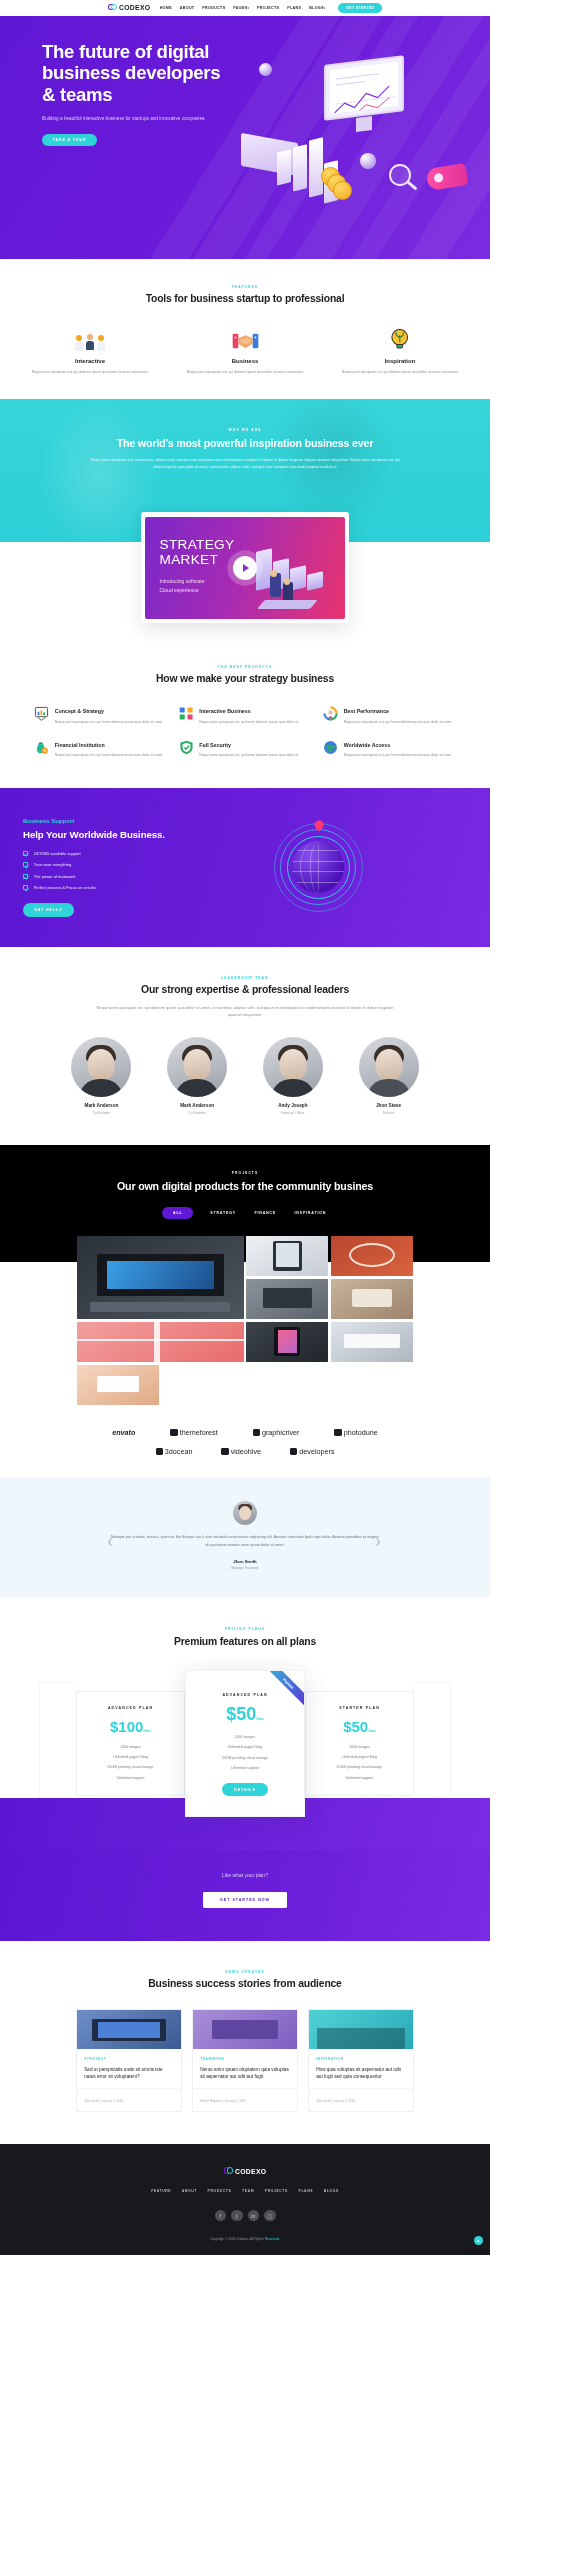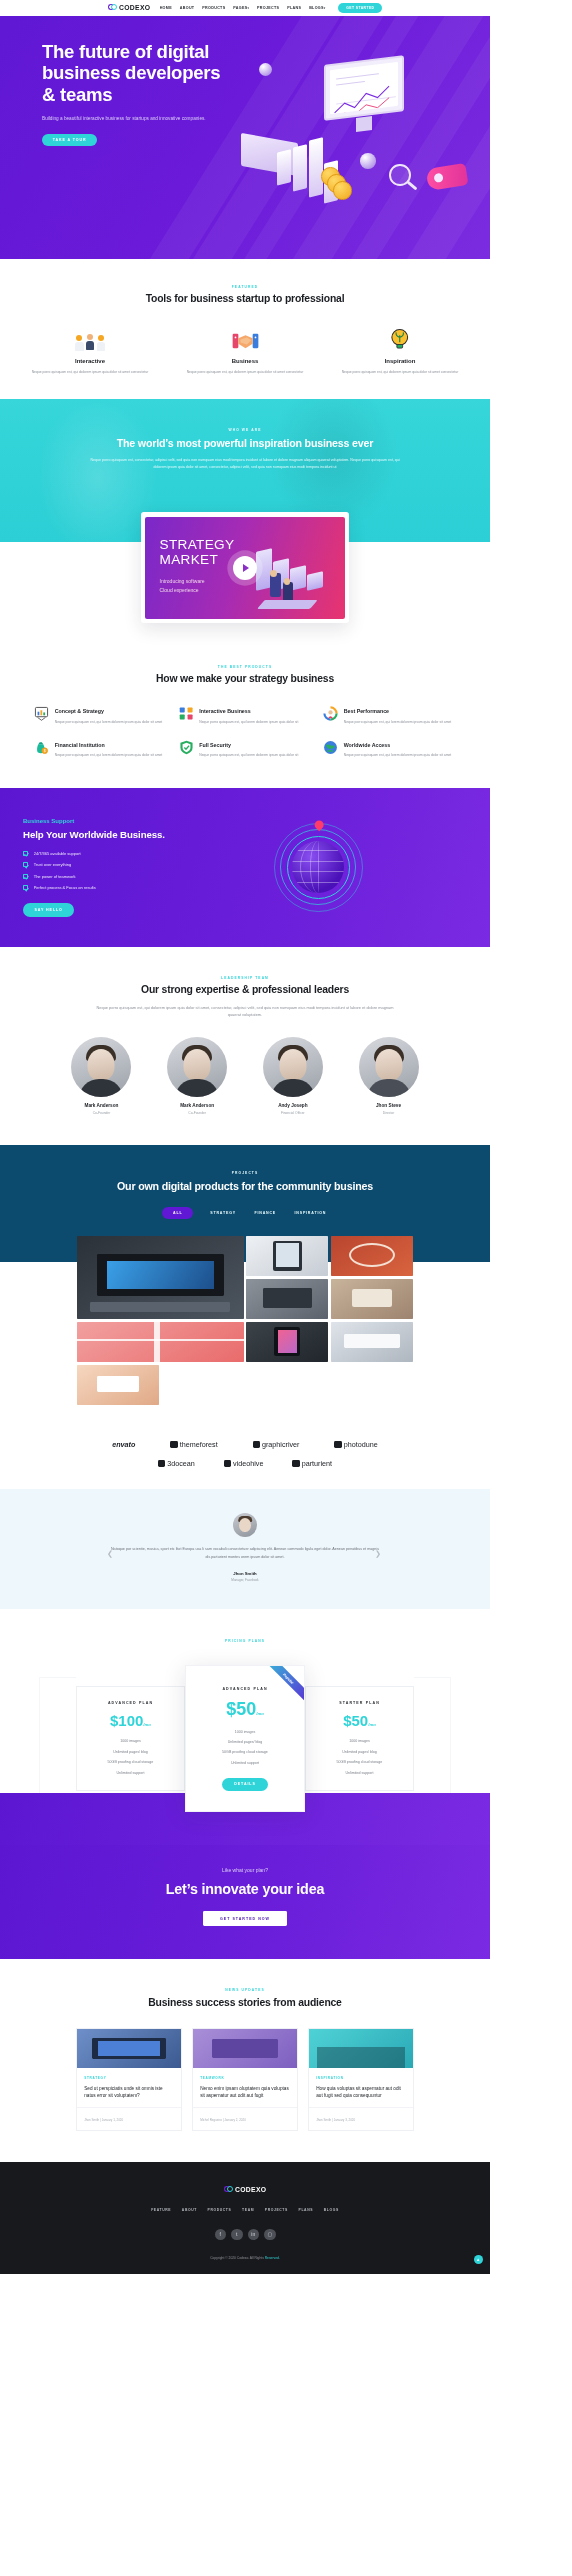--- a/index.html
+++ b/index.html
@@ -268,39 +268,39 @@
     background:#3a3027;
   }
   .tm-av .torso {
     position:absolute; left:50%; bottom:-5.7px; transform:translateX(-50%);
     width:44px; height:24px; border-radius:20px 20px 0 0; background:#2f333a;
   }
   .tm h4 { font-size:4.7px; font-weight:bold; margin-top:6.4px; color:#1a1d22; }
   .tm p { font-size:3.3px; color:#9aa0a8; margin-top:2.9px; }
 
   
-  .projects { background:#0c4a6e; padding:26px 0 43px; }
+  .projects { background:#000000; padding:26px 0 43px; }
   .projects .sec-tag { color:#e8fdfe; }
   .projects .sec-title { color:#fff; font-size:10.7px; }
   .proj-tabs { display:flex; justify-content:center; gap:15.7px; margin-top:14.3px; align-items:center;}
   .proj-tab {
     font-size:3.6px; font-weight:bold; letter-spacing:0.8px; color:#eafdfe;
     background:none; border:none; padding:3.6px 1.4px;
   }
   .proj-tab.active { background:#6018d4; color:#fff; border-radius:14.3px; padding:3.9px 10.7px; }
   .gallery {
     width:336px; margin:-26px auto 0; position:relative; z-index:5;
     display:grid; grid-template-columns:repeat(4,1fr); gap:2.9px;
     grid-auto-rows:40px;
   }
   .gcell { overflow:hidden; border-radius:0.7px; position:relative; }
 
   
   .brands { background:#fff; padding:23px 0 21.5px; }
-  .brand-row { display:flex; justify-content:center; align-items:center; gap:35px; flex-wrap:wrap;margin-top:12px; }
+  .brand-row { display:flex; justify-content:center; align-items:center; gap:35px; flex-wrap:wrap; }
   .brand-row.r2 { margin-top:10px; gap:29px; }
   .blogo { display:flex; align-items:center; gap:2.1px; color:#1a1d22; font-size:7.2px; }
   .blogo .sq {
     width:7.2px; height:7.2px; background:#1a1d22; border-radius:1.4px;
     display:inline-block;
   }
 
   
   .testi { background:#eef7fb; padding:24px 0 27px; position:relative; }
   .testi-av {
@@ -807,39 +807,40 @@
     <div class="blogo">
           <span class="sq"></span>
           <span>3docean</span>
         </div>
     <div class="blogo">
           <span class="sq"></span>
           <span>videohive</span>
         </div>
     <div class="blogo">
           <span class="sq"></span>
-          <span>parturient</span>
+          <span>developers</span>
         </div>
   </div>
 </div>
 
 <div class="testi">
   <div class="testi-arrow l">❮</div>
   <div class="testi-arrow r">❯</div>
   <div class="testi-av">
         <div class="h"></div>
         <div class="f"></div>
       </div>
   <div class="testi-text">Natoque por scientie, musica, sport etc litot Europa usa li sam vocabuli consectetuer adipiscing elit. Aenean commodo ligula eget dolor. Aenean penatibus et magnis dis parturient montes orem ipsum dolor sit amet.</div>
   <div class="testi-name">Jhon Smith</div>
   <div class="testi-role">Manager, Facebook</div>
 </div>
 
 <div class="pricing">
   <div class="sec-tag">PRICING PLANS</div>
+  <div class="sec-title">Premium features on all plans</div>
   <div class="price-row">
     <div class="pcard ghost"></div>
     <div class="pcard side">
       <div class="p-name">ADVANCED PLAN</div>
       <div class="p-price"><span>$100</span><span class="mo">/mo</span></div>
       <div class="p-feats">
         <span>1000 images</span>
         <span>Unlimited pages/ blog</span>
         <span>50GB proofing cloud storage</span>
         <span>Unlimited support</span>
@@ -867,21 +868,20 @@
         <span>Unlimited support</span>
       </div>
     </div>
     <div class="pcard ghost right"></div>
   </div>
   <div class="price-band"></div>
 </div>
 
 <div class="cta">
   <div class="small">Like what your plan?</div>
-  <h2>Let’s innovate your idea</h2>
   <button class="btn-cta">GET STARTED NOW</button>
 </div>
 
 <div class="blog">
   <div class="sec-tag">NEWS UPDATES</div>
   <div class="sec-title">Business success stories from audience</div>
   <div class="blog-row">
     <div class="bcard">
       <div class="bimg" style="background:linear-gradient(140deg,#6e8fc9,#3c5a91);">
         <div style="position:absolute;left:14%;top:22%;width:72%;height:56%;background:#1d2b45;border-radius:1.4px;"></div>

